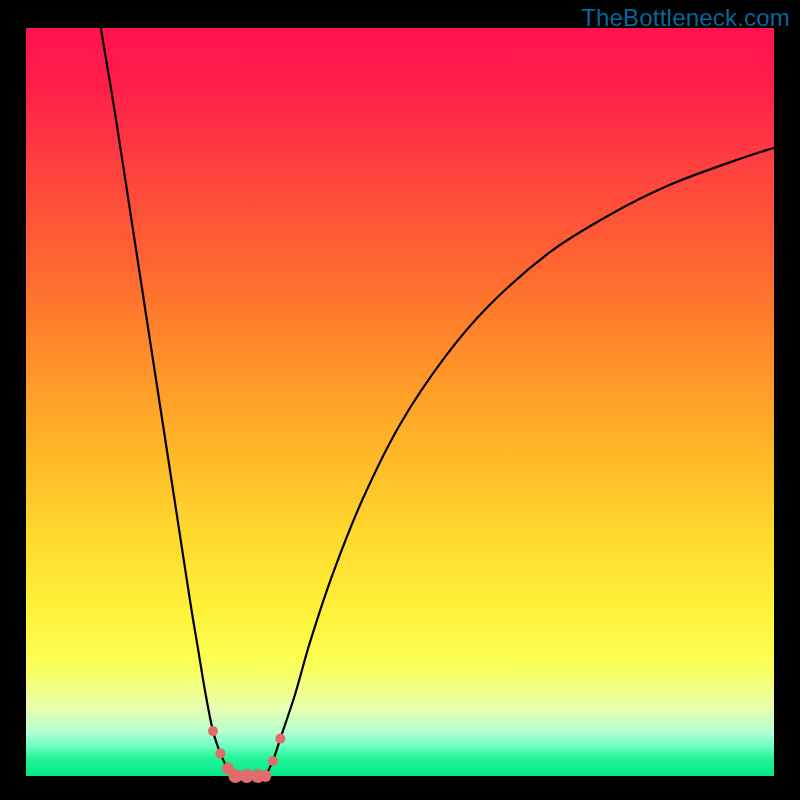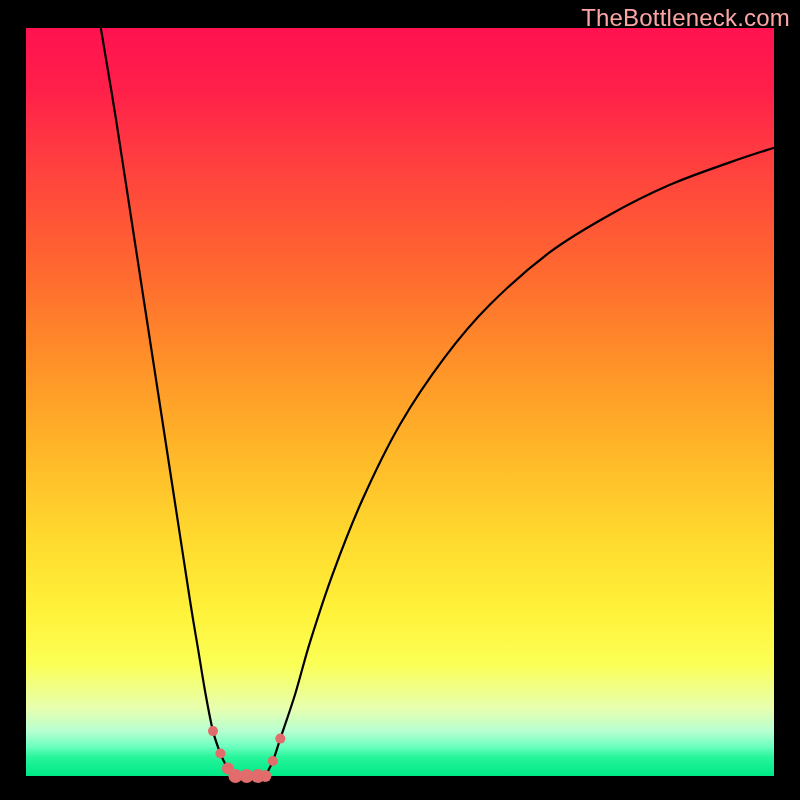--- a/index.html
+++ b/index.html
@@ -32,21 +32,21 @@
       #b7ffd0 94%,
       #6fffc0 96%,
       #26f59a 97.5%,
       #00e886 100%
     );
   }
   .watermark {
     position: absolute;
     top: 4px;
     right: 10px;
-    color: #fca5a5;
+    color: #0369a1;
     font-size: 24px;
     font-weight: 500;
     letter-spacing: 0.2px;
     user-select: none;
   }
   svg.plot {
     position: absolute;
     left: 0;
     top: 0;
     width: 748px;

